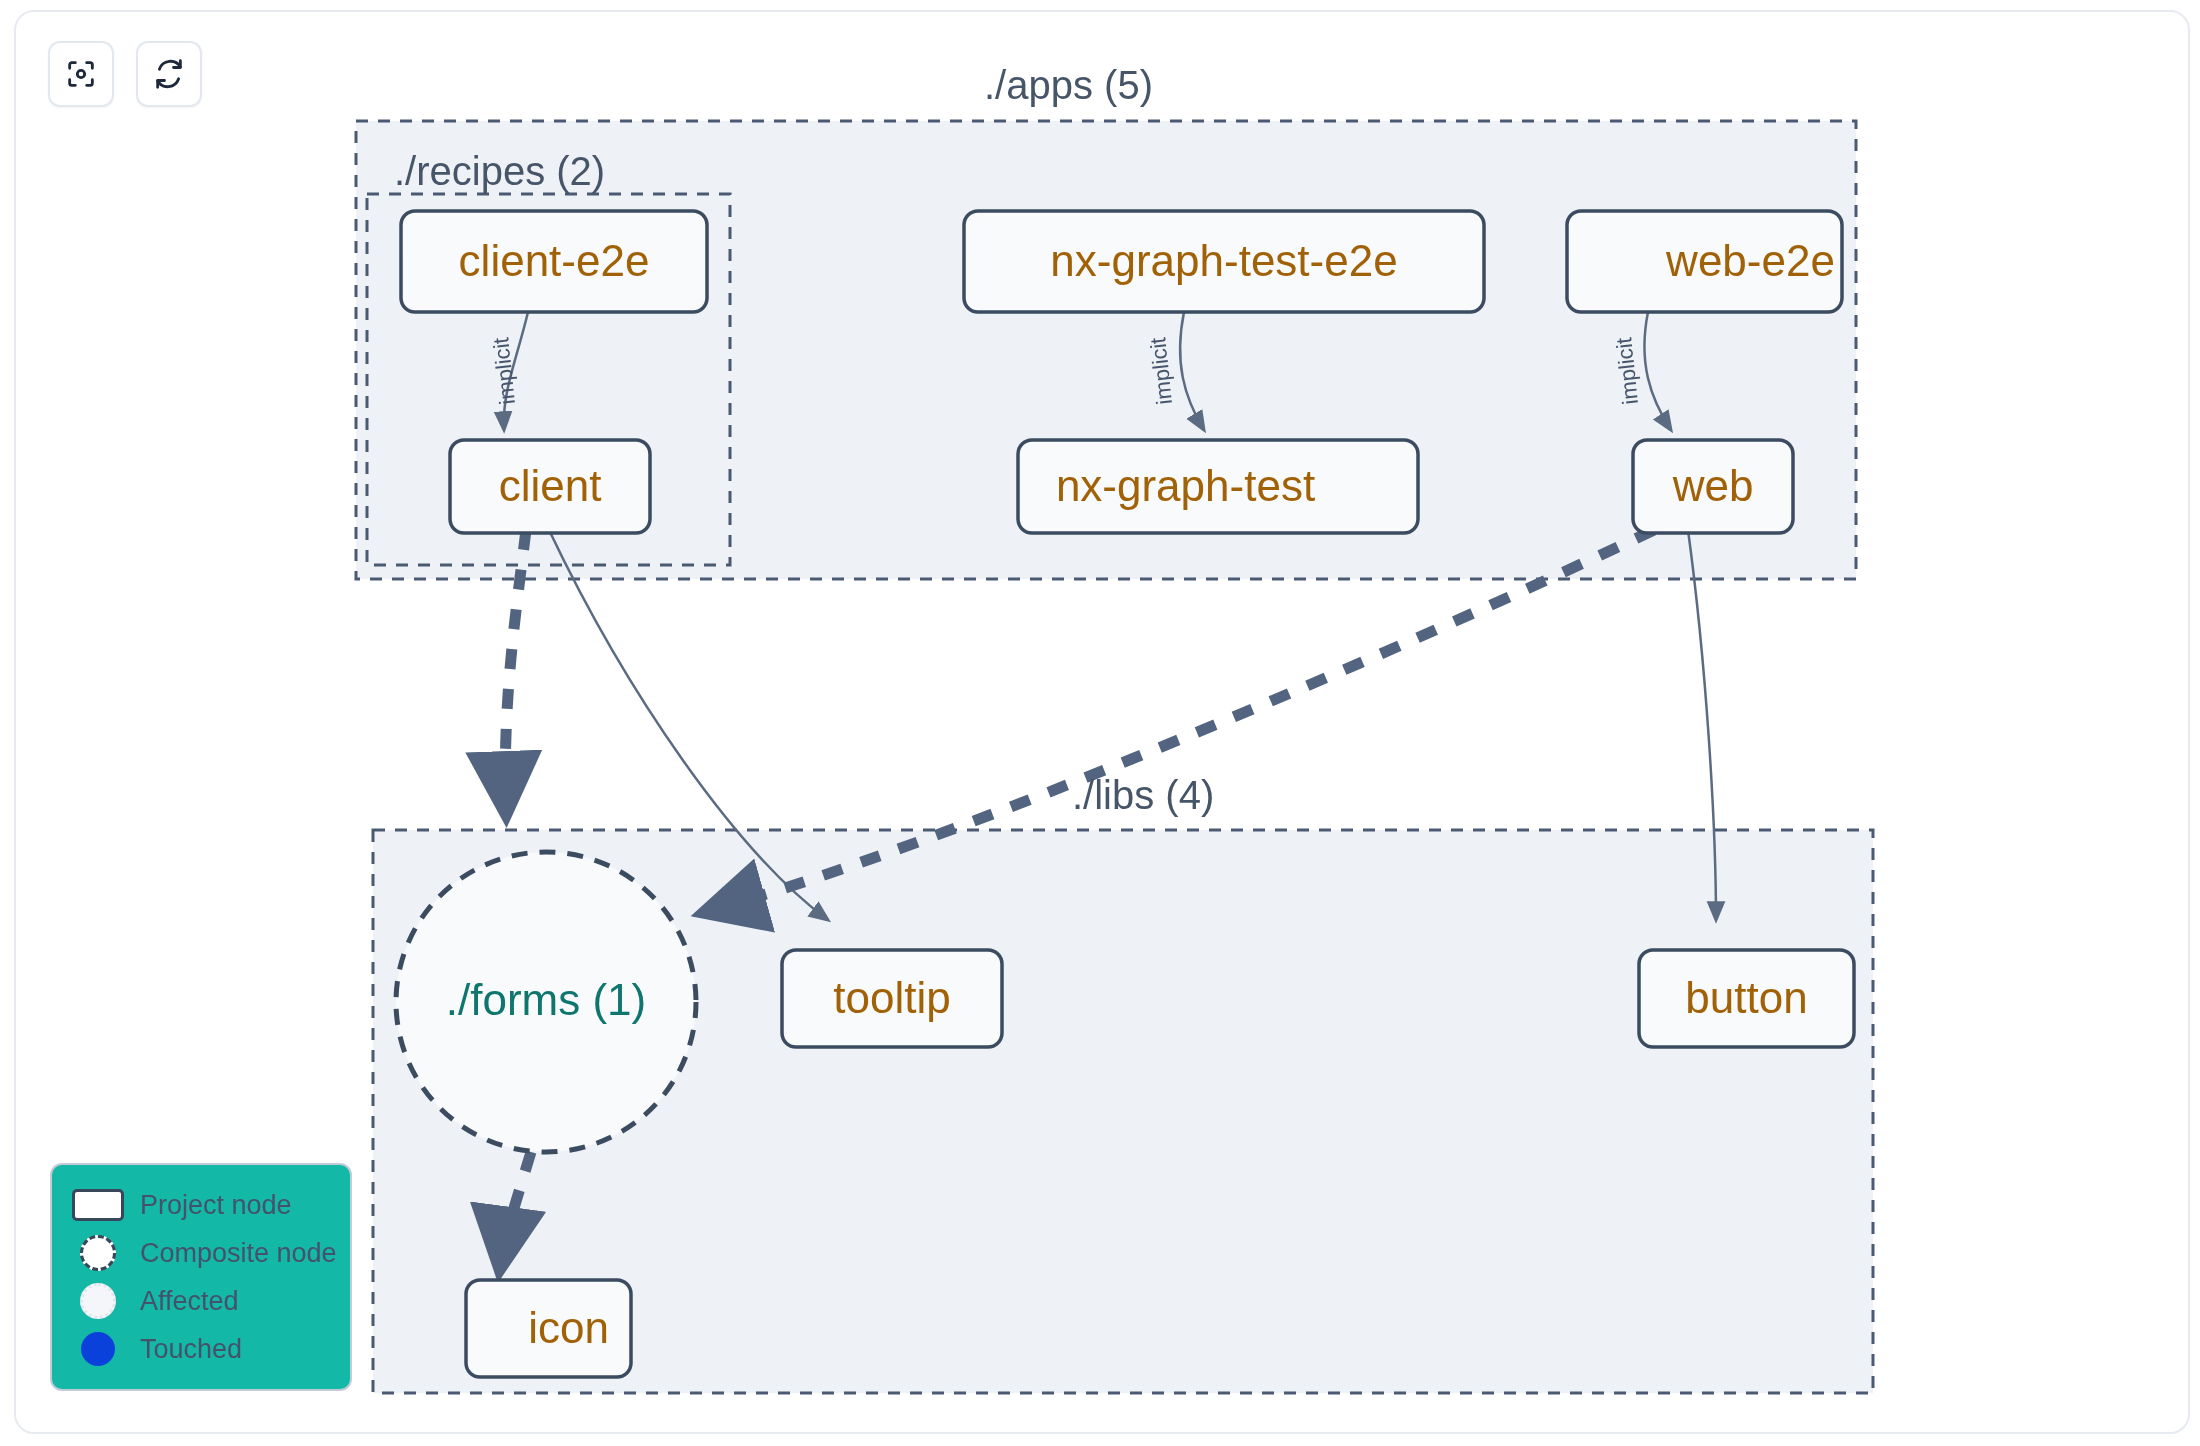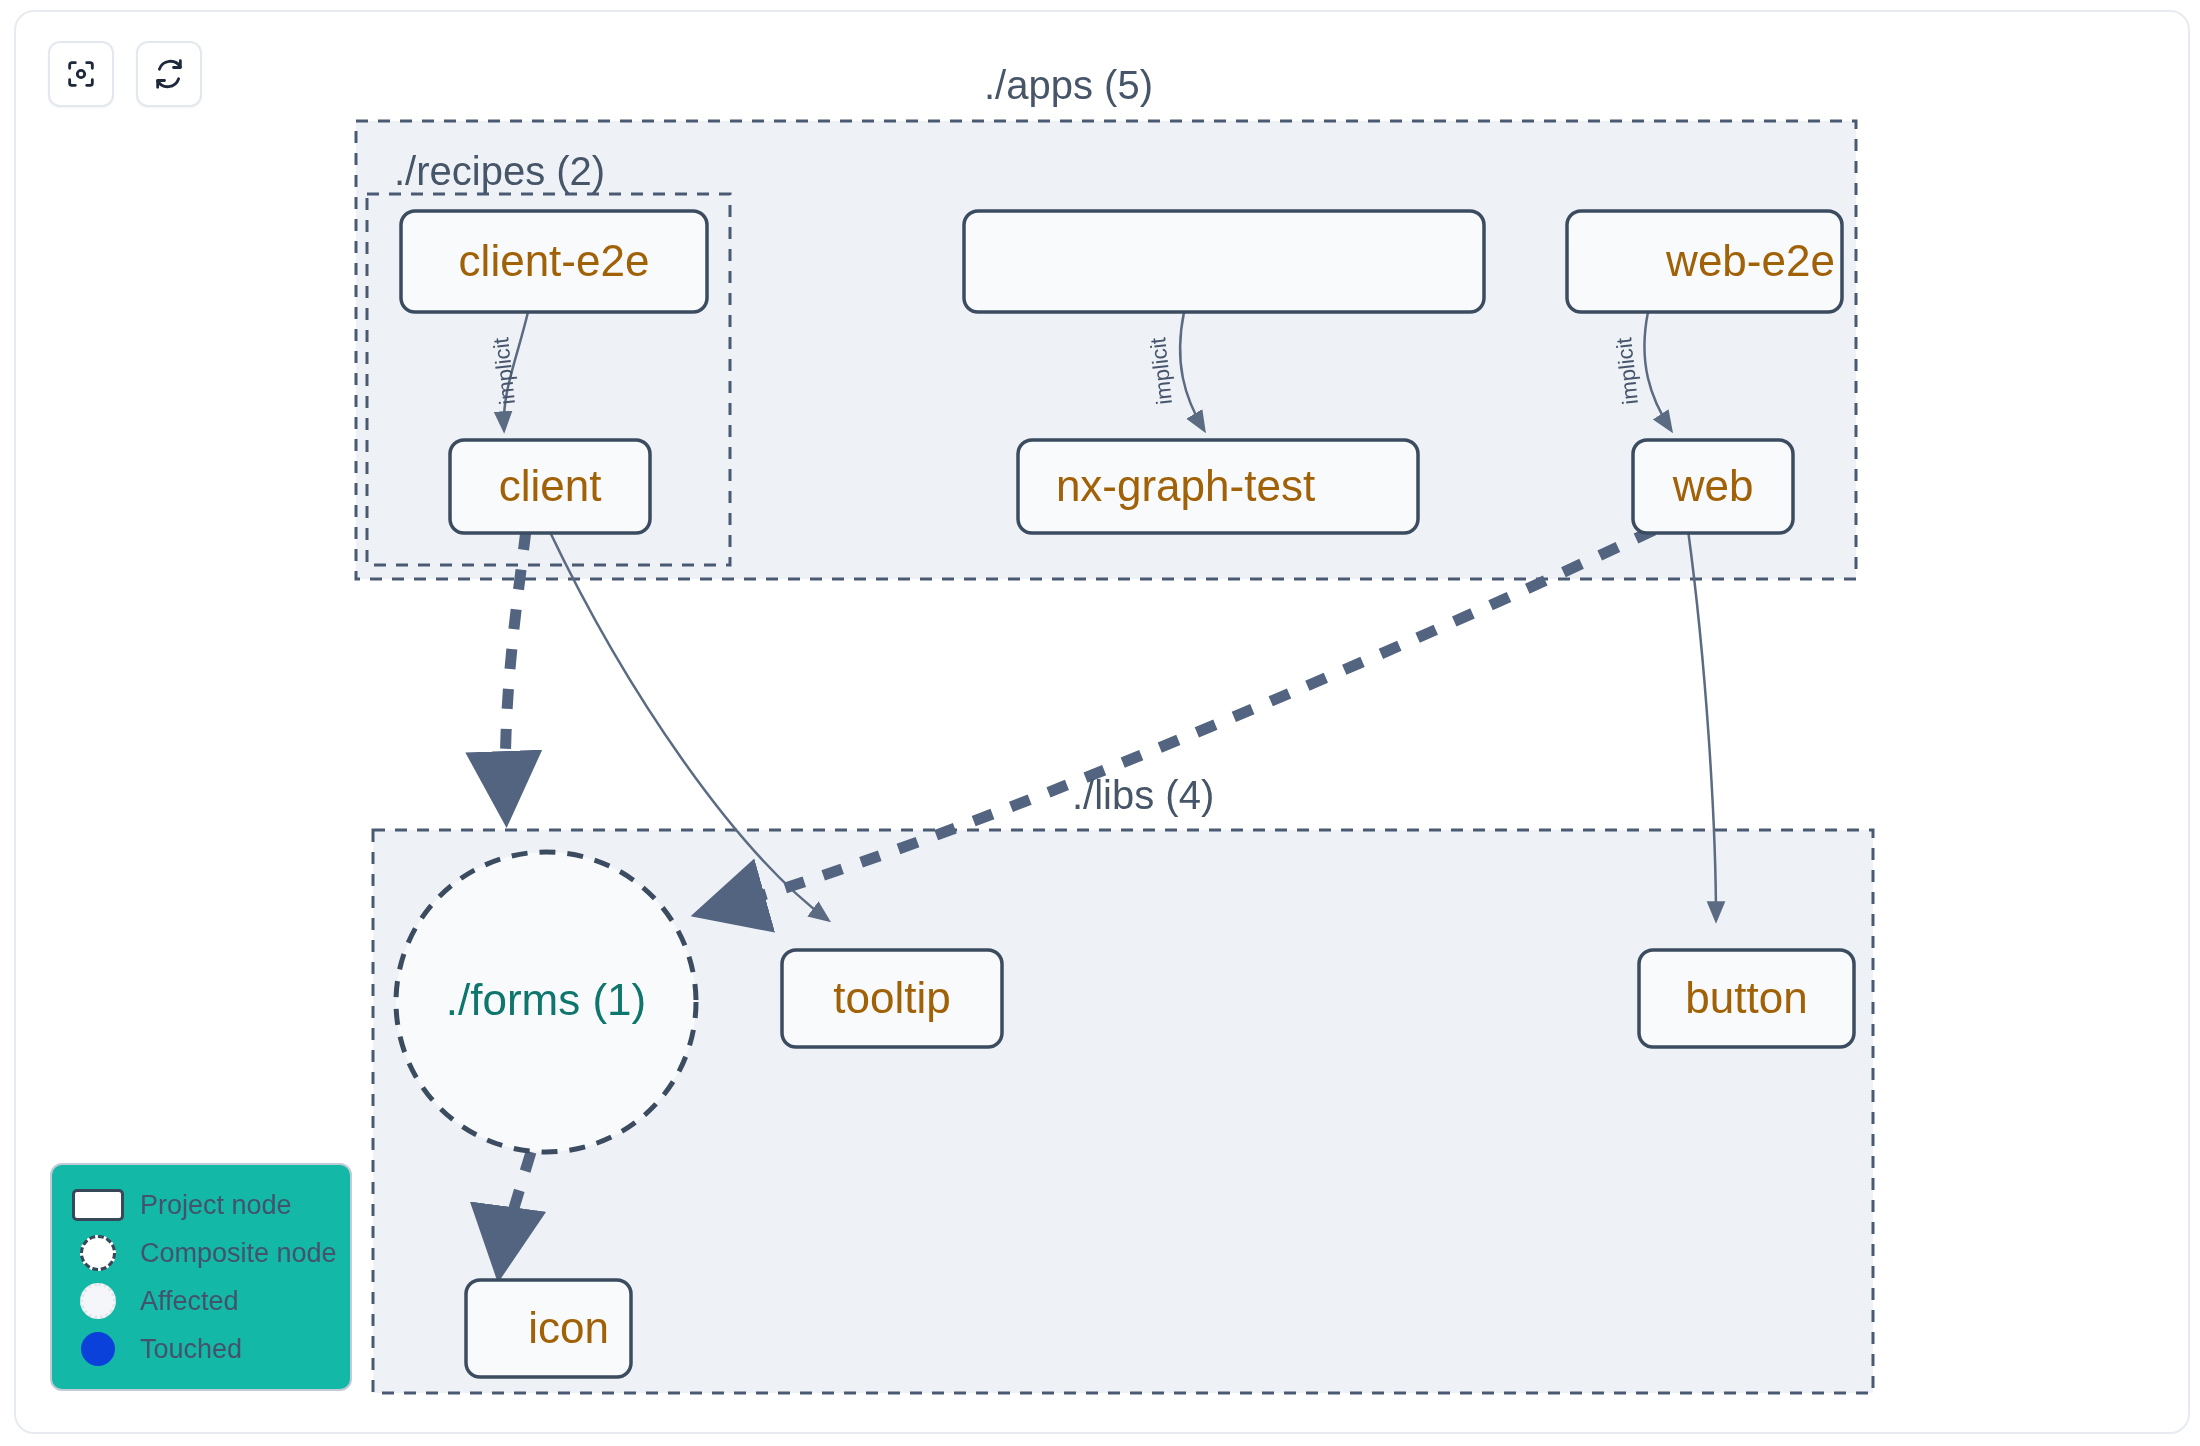--- a/index.html
+++ b/index.html
@@ -226,20 +226,21 @@
     <div class="group-label" style="left:968px; top:53px;">./apps (5)</div>
 
     <div class="group-label" style="left:378px; top:139px;">./recipes (2)</div>
 
     <div class="group-label" style="left:1056px; top:763px;">./libs (4)</div>
 
     <div class="composite-label" style="left:404px; top:966px; width:252px; text-align:center;">./forms (1)</div>
 
     <div class="node-label" style="left:385px; top:227px; width:306px;">client-e2e</div>
 
+    <div class="node-label" style="left:948px; top:227px; width:520px;">nx-graph-test-e2e</div>
 
     <div class="node-label" style="left:1551px; top:227px; width:275px;margin-left:46px;">web-e2e</div>
 
     <div class="node-label" style="left:434px; top:452px; width:200px;">client</div>
 
     <div class="node-label" style="left:1002px; top:452px; width:335px;">nx-graph-test</div>
 
     <div class="node-label" style="left:1617px; top:452px; width:160px;">web</div>
 
     <div class="node-label" style="left:766px; top:964px; width:220px;">tooltip</div>

